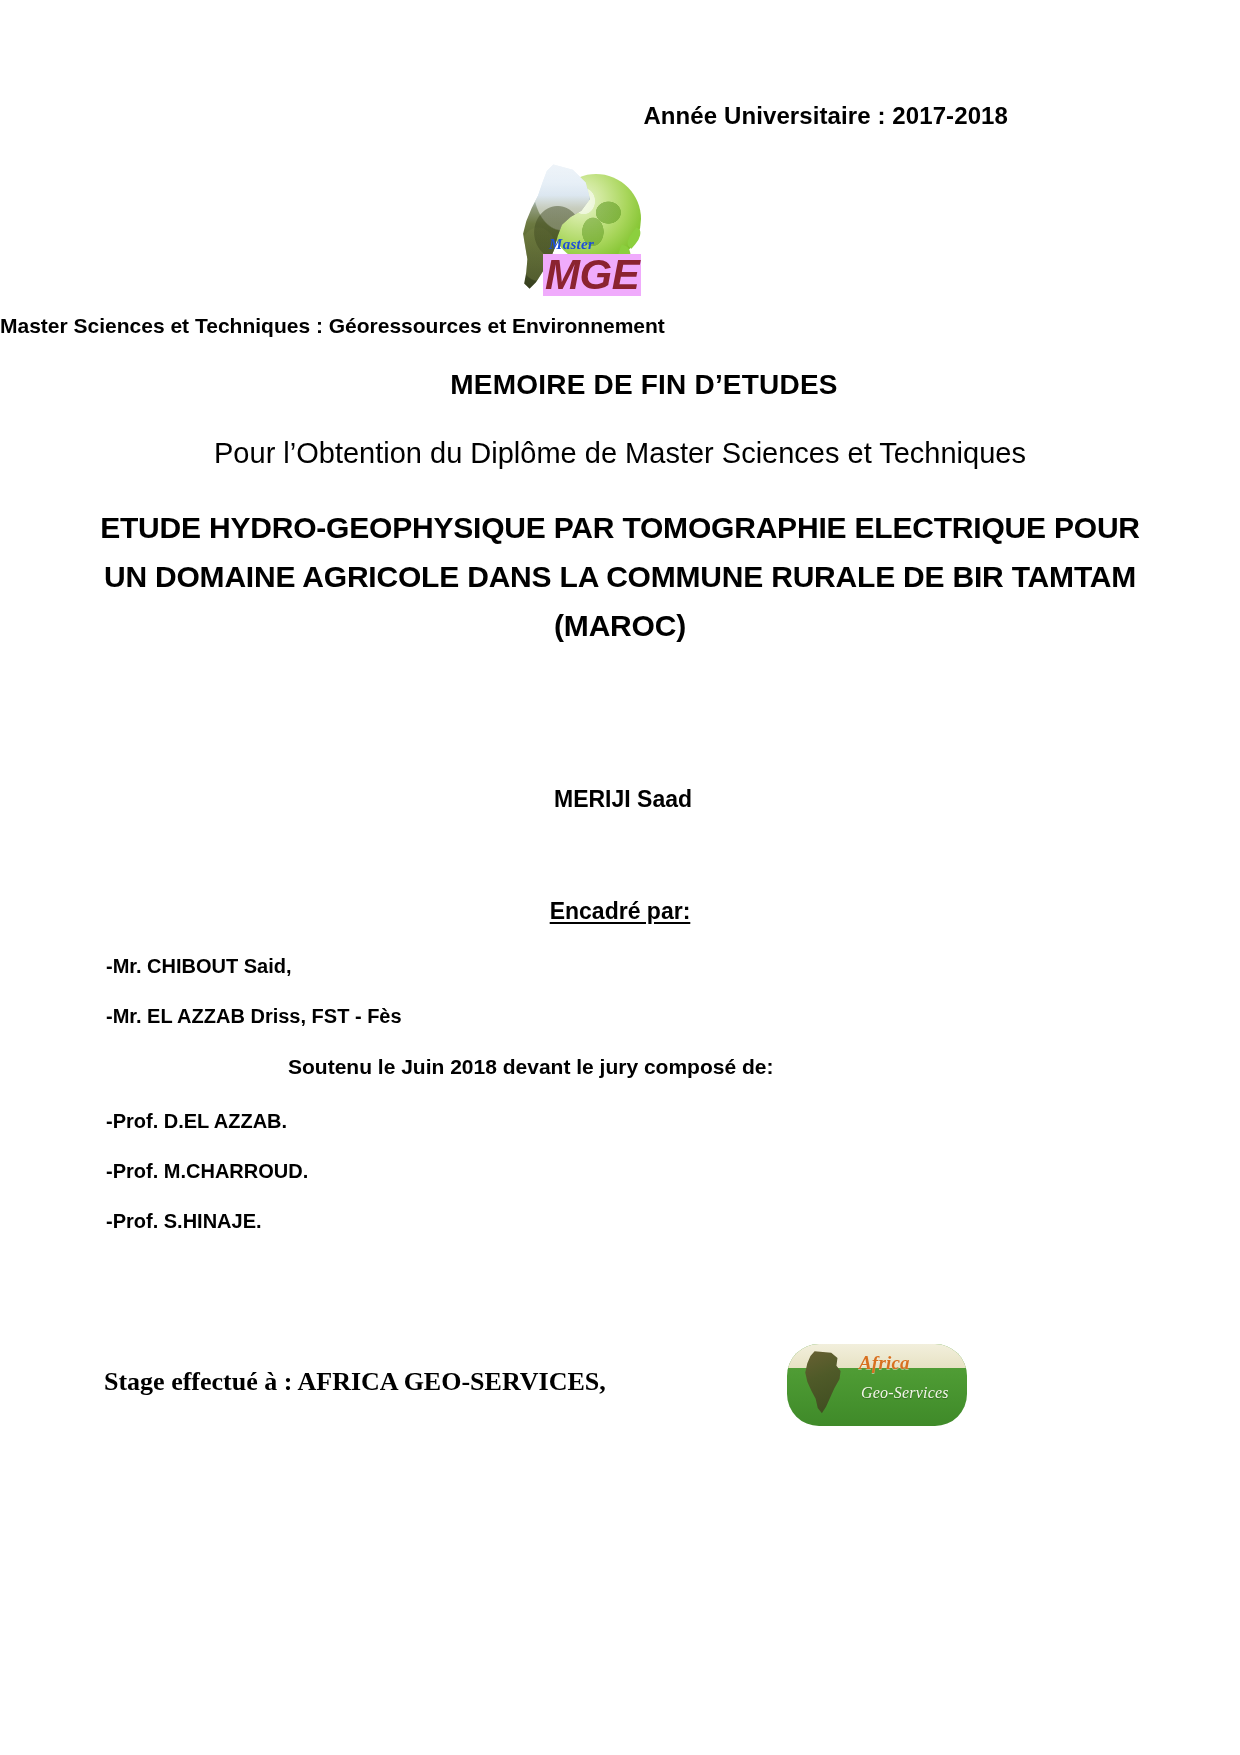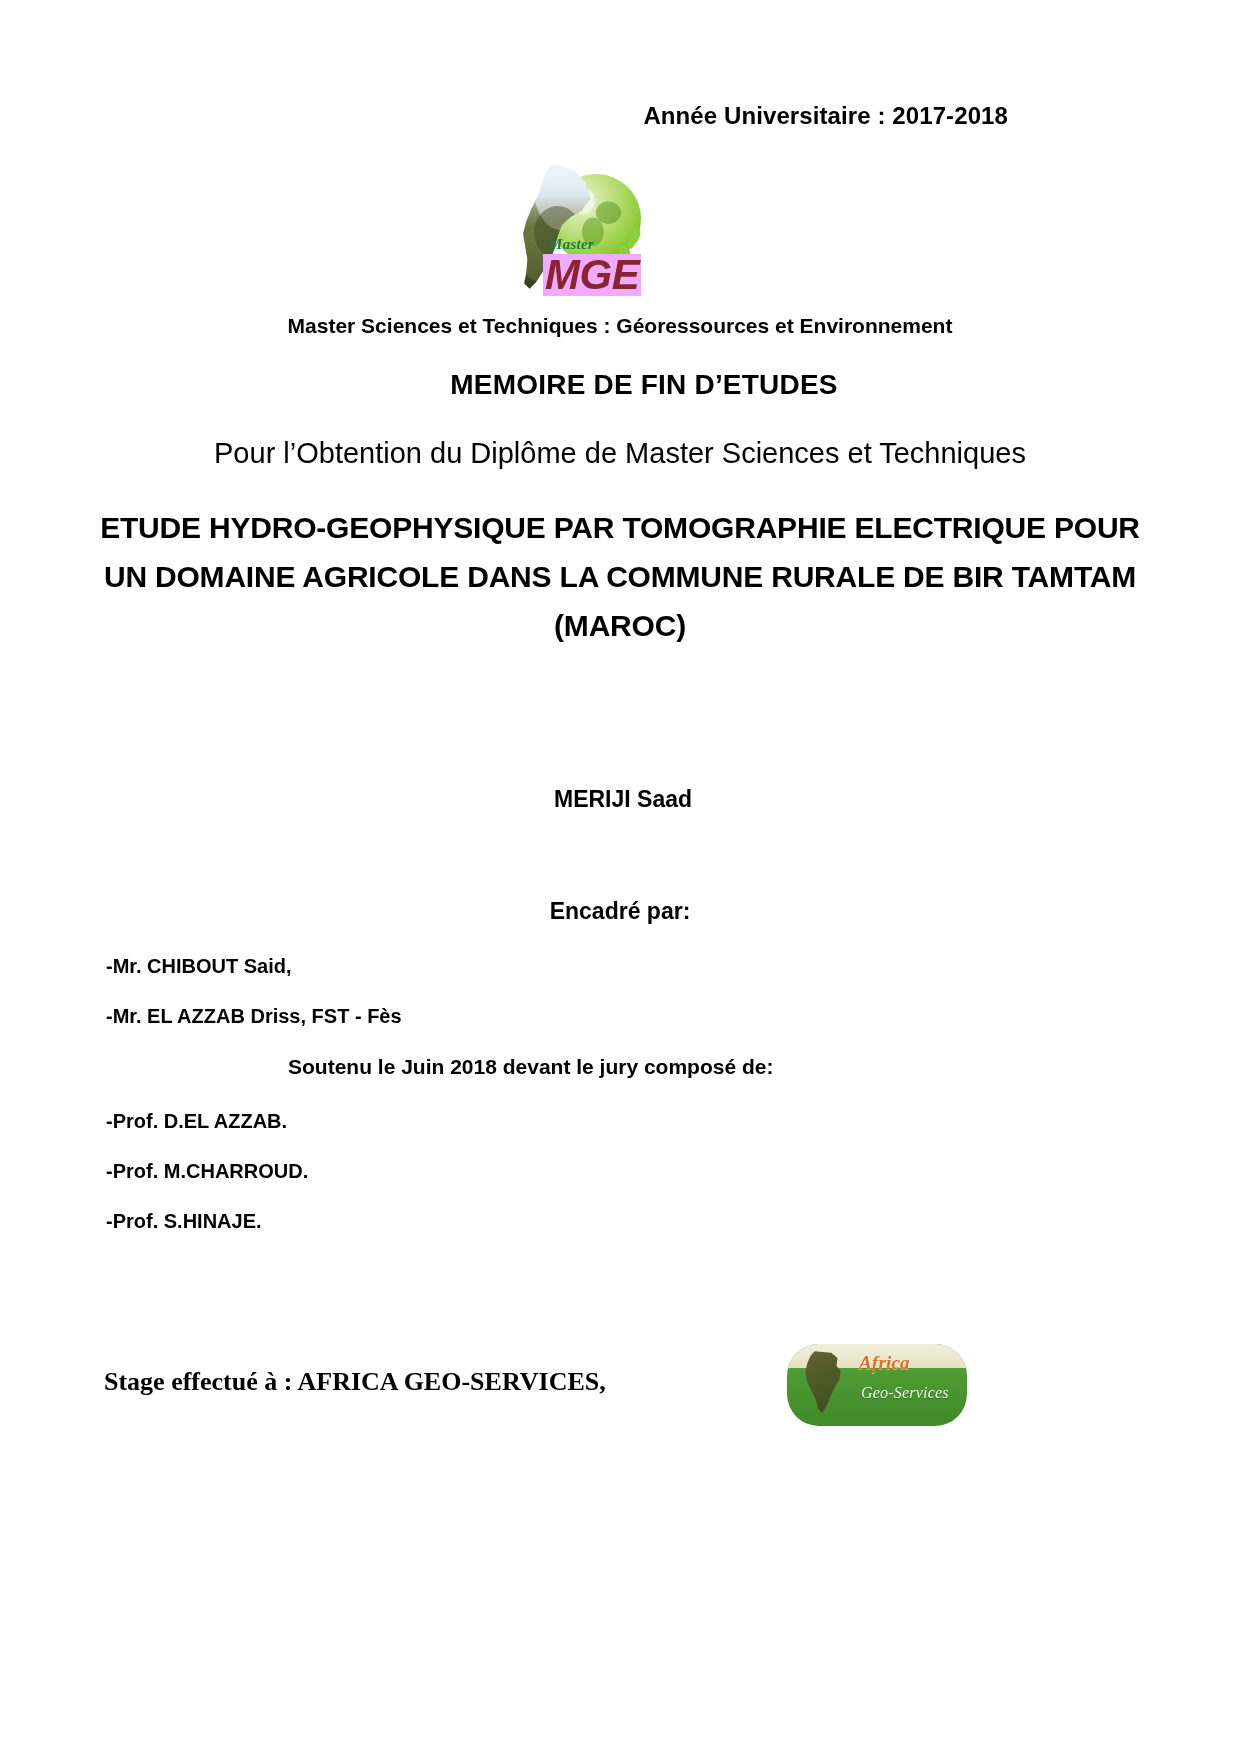--- a/index.html
+++ b/index.html
@@ -104,21 +104,21 @@
       radial-gradient(ellipse at 62% 18%, rgba(255,255,255,0.5) 0 30%, rgba(255,255,255,0) 31%);
   }
   .mge-master {
     position: absolute;
     left: 60px;
     top: 78px;
     font-family: "Liberation Serif", serif;
     font-weight: bold;
     font-style: italic;
     font-size: 15px;
-    color: #15803d;
+    color: #1d4ed8;
     letter-spacing: 0.3px;
   }
   .mge-word {
     position: absolute;
     left: 54px;
     top: 96px;
     font-family: "Liberation Sans", sans-serif;
     font-weight: bold;
     font-style: italic;
     font-size: 42px;
@@ -128,21 +128,20 @@
     background: #f0abfc;
     padding: 0 2px;
   }
 
   
   .filiere {
     position: absolute;
     top: 314px;
     left: 0;
     width: 100%;
-    text-align: center;
     font-size: 21px;
     font-weight: bold;
   }
   .memoire {
     position: absolute;
     top: 369px;
     left: 0;
     width: 100%;
     text-align: center;
     font-size: 28px;
@@ -199,20 +198,21 @@
   .encadre-label {
     position: absolute;
     top: 898px;
     left: 0;
     width: 100%;
     text-align: center;
     font-size: 23px;
     font-weight: bold;
   }
   .encadre-label span {
+    text-decoration: underline;
     text-underline-offset: 3px;
   }
   .supervisor {
     position: absolute;
     left: 106px;
     font-size: 20px;
     font-weight: bold;
     white-space: nowrap;
   }
   .supervisor.s0 { top: 955px; }

